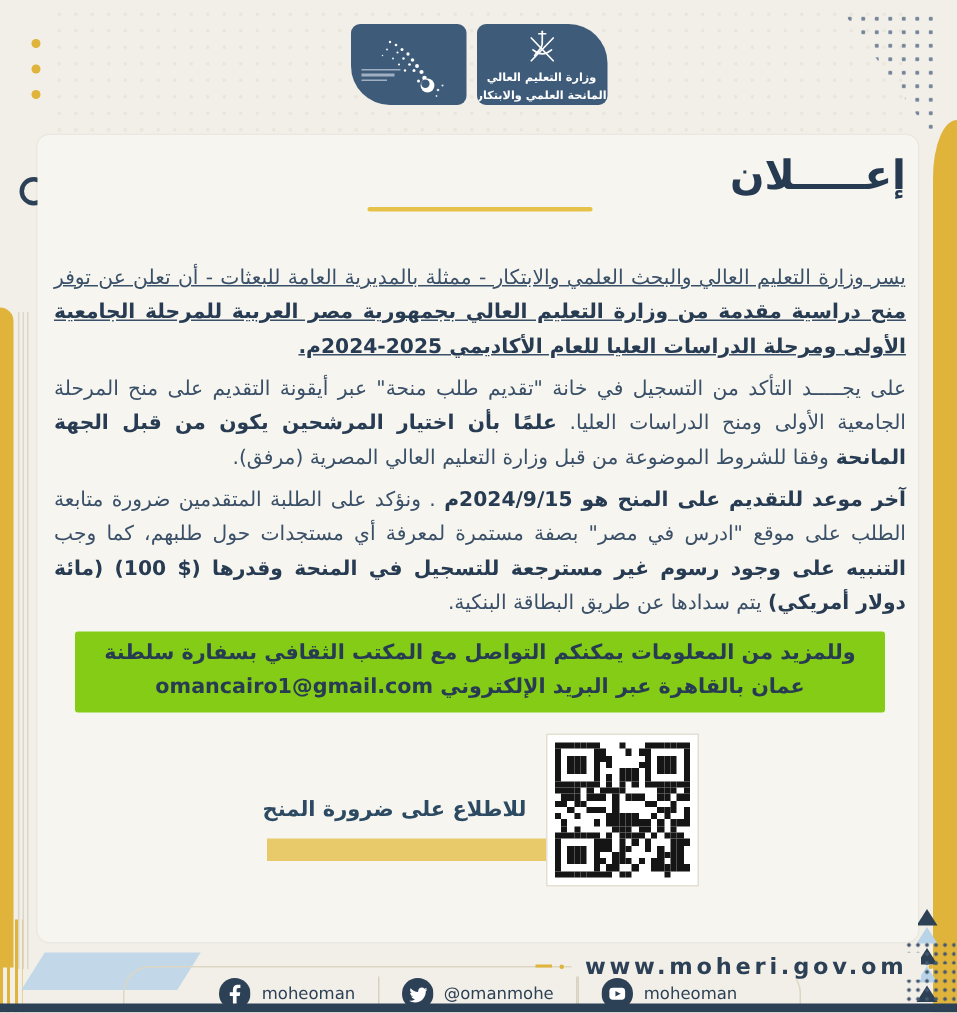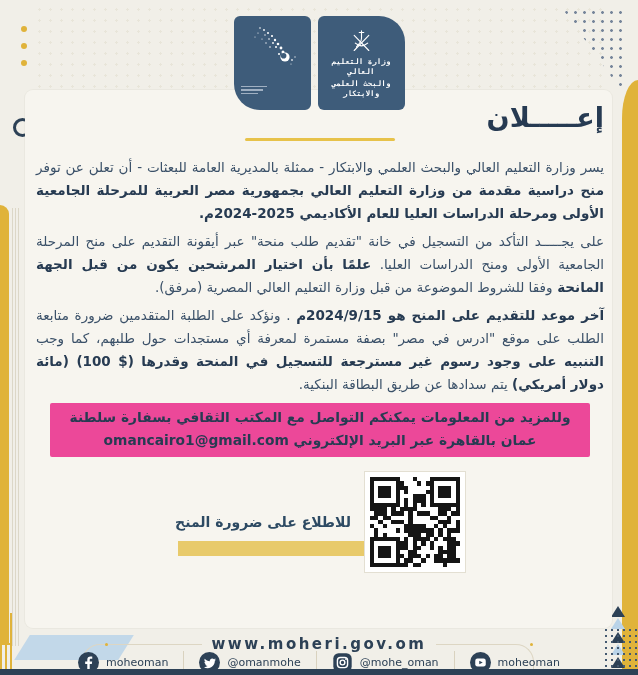--- a/index.html
+++ b/index.html
@@ -26,55 +26,55 @@
   .tri.blue{border-bottom:11px solid #b9d3e8;}
   .dots-br{position:absolute;right:1px;bottom:2px;width:34px;height:46px;
     background:radial-gradient(circle,#44597030 1.3px,transparent 1.5px),
                radial-gradient(circle,#445970 1.2px,transparent 1.4px);background-size:6px 6px;}
   .navy-bottom{position:absolute;left:0;right:0;bottom:0;height:6px;background:#2d4156;z-index:6;}
   
   .card{position:absolute;left:25px;right:26px;top:90px;height:538px;background:#f7f5ef;
     border-radius:8px;box-shadow:0 0 0 1px rgba(120,110,80,.05);}
   
   .logos{position:absolute;top:16px;left:0;right:0;display:flex;justify-content:center;gap:7px;}
-  .logo-block{background:#3e5c7a;width:77px;height:94px;position:relative;overflow:hidden;font-family:Liberation Mono, monospace;}
+  .logo-block{background:#3e5c7a;width:77px;height:54px;position:relative;overflow:hidden;}
   .logo-comet{border-radius:6px 6px 6px 26px;}
   .logo-ministry{width:87px;border-radius:6px 26px 6px 6px;display:flex;flex-direction:column;
     align-items:center;justify-content:center;gap:2px;}
   .fineprint{position:absolute;left:7px;bottom:16px;display:flex;flex-direction:column;gap:2px;}
   .fineprint i{display:block;height:1.5px;background:#b9c6d4;opacity:.8;}
   .ministry-name{color:#fff;font-size:7.5px;font-weight:bold;line-height:10px;text-align:center;direction:rtl;}
   
   .content{position:absolute;left:36px;right:34px;top:92px;direction:rtl;z-index:2;}
   .title{margin:10px auto 0;text-align:right;font-size:27px;font-weight:bold;color:#263a52;}
   .title-underline{width:150px;height:3px;background:#e7c24a;margin:5px auto 0;border-radius:2px;}
   
   .para{font-size:13.5px;line-height:23px;margin:0 0 5px;text-align:justify;color:#3a5068;}
-  .para.first{margin-top:15px;}
+  .para.first{margin-top:33px;text-decoration:underline;}
   .para.centered{text-align:center;}
   .b{font-weight:bold;color:#273b52;}
   .ltr{unicode-bidi:isolate;}
   
-  .contact-box{margin:7px 14px 0;background:#ec4899;border-radius:2px;padding:3px 14px 5px;
+  .contact-box{margin:7px 14px 0;background:#84cc16;border-radius:2px;padding:3px 14px 5px;
     text-align:center;font-size:13.8px;line-height:23px;color:#273b52;}
   
   .qr-row{position:relative;margin-top:11px;display:flex;direction:ltr;justify-content:center;
     align-items:center;gap:14px;height:108px;}
   .qr-strip{position:absolute;left:25%;bottom:20px;width:47%;height:15px;background:#e8ca6b;z-index:0;}
   .qr-caption{position:relative;z-index:1;direction:rtl;text-align:center;font-weight:bold;
     font-size:14px;line-height:24px;color:#2d4a63;}
   .qr-box{position:relative;z-index:1;background:#fff;padding:5px;box-shadow:0 0 0 1px #e3dfd2;}
   .qr{display:grid;grid-template-columns:repeat(21,1fr);grid-template-rows:repeat(21,1fr);
     width:90px;height:90px;}
   .qr i{display:block;}
   .qr i.on{background:#151515;}
   
   .bracket{position:absolute;left:82px;right:104px;top:644px;height:60px;border:1.5px solid #ddd6c3;
     border-bottom:none;border-radius:18px 18px 0 0;z-index:1;}
-  .site-row{position:absolute;left:0;right:0;top:635px;display:flex;justify-content:space-between;
+  .site-row{position:absolute;left:0;right:0;top:635px;display:flex;justify-content:flex-end;
     align-items:center;gap:5px;z-index:3;}
   .gold-dash{width:11px;height:2px;background:#e0b33a;}
   .gold-dot{width:3px;height:3px;border-radius:50%;background:#e0b33a;}
   .site-text{background:#f1efe8;padding:0 9px;font-size:15px;font-weight:bold;letter-spacing:2.5px;
     color:#2d4156;}
   .social-row{position:absolute;left:0;right:0;top:651px;display:flex;direction:ltr;
     justify-content:center;align-items:center;z-index:3;text-align:right;}
   .social-item{display:flex;align-items:center;gap:7px;padding:0 15px;cursor:pointer;}
   .social-icon{width:21px;height:21px;flex:0 0 auto;}
   .social-handle{font-size:11px;color:#2d4156;}
@@ -149,21 +149,21 @@
         <g stroke="#ffffff" stroke-width="2" fill="none" stroke-linecap="round">
           <path d="M11 40 L37 13"></path>
             <path d="M37 40 L11 13"></path>
           <path d="M24 5 v13"></path>
             <path d="M20 8 h8"></path>
           <path d="M24 18 c1 8 -6 10 -9 16"></path>
           <path d="M13 27 c7 6 15 6 22 0"></path>
         </g>
       </svg>
       <div class="ministry-name">وزارة التعليم العالي</div>
-      <div class="ministry-name">والبحث العلمي والابتكار</div>
+      <div class="ministry-name">المانحة العلمي والابتكار</div>
     </div>
   </header>
 
   <main class="content">
     <h1 class="title">إعـــــلان</h1>
     <div class="title-underline"></div>
 
     <p class="para first"><span>يسر وزارة التعليم العالي والبحث العلمي والابتكار - ممثلة بالمديرية العامة للبعثات - أن تعلن عن توفر </span><span class="b">منح دراسية مقدمة من وزارة التعليم العالي بجمهورية مصر العربية للمرحلة الجامعية الأولى ومرحلة الدراسات العليا للعام الأكاديمي </span><span class="b ltr" dir="ltr">2024-2025</span><span class="b">م.</span></p>
     <p class="para"><span>على يجـــــد التأكد من التسجيل في خانة "تقديم طلب منحة" عبر أيقونة التقديم على منح المرحلة الجامعية الأولى ومنح الدراسات العليا. </span><span class="b">علمًا بأن اختيار المرشحين يكون من قبل الجهة المانحة </span><span>وفقا للشروط الموضوعة من قبل وزارة التعليم العالي المصرية (مرفق).</span></p>
     <p class="para"><span class="b">آخر موعد للتقديم على المنح هو </span><span class="b ltr" dir="ltr">2024/9/15</span><span class="b">م</span><span> . ونؤكد على الطلبة المتقدمين ضرورة متابعة الطلب على موقع "ادرس في مصر" بصفة مستمرة لمعرفة أي مستجدات حول طلبهم، كما وجب </span><span class="b">التنبيه على وجود رسوم غير مسترجعة للتسجيل في المنحة وقدرها </span><span class="b ltr" dir="ltr">(100 $)</span><span class="b"> (مائة دولار أمريكي)</span><span> يتم سدادها عن طريق البطاقة البنكية.</span></p>
@@ -642,29 +642,20 @@
     </div>
     <div class="social-div"></div>
     <div class="social-item">
       <svg class="social-icon" viewBox="0 0 24 24">
         <circle cx="12" cy="12" r="12" fill="#2d4156"></circle>
         <path fill="#ffffff" d="M19.3 8.6c-.5.2-1 .4-1.6.5.6-.4 1-.9 1.2-1.6-.5.3-1.1.6-1.8.7-.5-.6-1.2-.9-2-.9-1.5 0-2.8 1.3-2.8 2.8 0 .2 0 .4.1.6-2.3-.1-4.4-1.2-5.8-2.9-.2.4-.4.9-.4 1.4 0 1 .5 1.8 1.3 2.3-.5 0-.9-.1-1.3-.3v.1c0 1.4 1 2.5 2.3 2.8-.2.1-.5.1-.8.1-.2 0-.4 0-.6-.1.4 1.1 1.4 1.9 2.7 2-1 .8-2.2 1.2-3.6 1.2h-.7c1.3.8 2.8 1.3 4.4 1.3 5.3 0 8.2-4.4 8.2-8.2v-.4c.6-.3 1.1-.8 1.2-1.4z"></path>
       </svg>
       <span class="social-handle">@omanmohe</span>
     </div>
     <div class="social-div"></div>
-    <div class="social-item">
-      <svg class="social-icon" viewBox="0 0 24 24">
-        <rect x="1.5" y="1.5" width="21" height="21" rx="6" fill="#2d4156"></rect>
-        <rect x="6.2" y="6.2" width="11.6" height="11.6" rx="3.4" fill="none" stroke="#ffffff" stroke-width="1.6"></rect>
-        <circle cx="12" cy="12" r="2.7" fill="none" stroke="#ffffff" stroke-width="1.6"></circle>
-        <circle cx="15.9" cy="8.1" r="1" fill="#ffffff"></circle>
-      </svg>
-      <span class="social-handle">@mohe_oman</span>
-    </div>
     <div class="social-div"></div>
     <div class="social-item">
       <svg class="social-icon" viewBox="0 0 24 24">
         <circle cx="12" cy="12" r="12" fill="#2d4156"></circle>
         <rect x="6" y="7.5" width="12" height="9" rx="2.6" fill="#ffffff"></rect>
         <path d="M10.6 9.9 L14.6 12 L10.6 14.1 Z" fill="#2d4156"></path>
       </svg>
       <span class="social-handle">moheoman</span>
     </div>
   </div>

